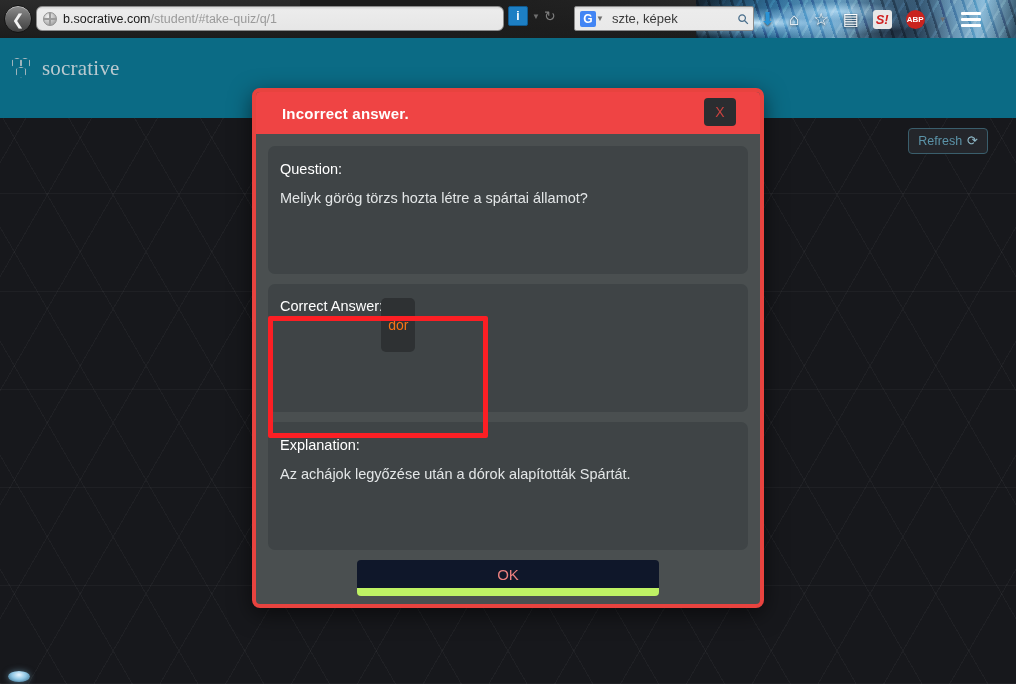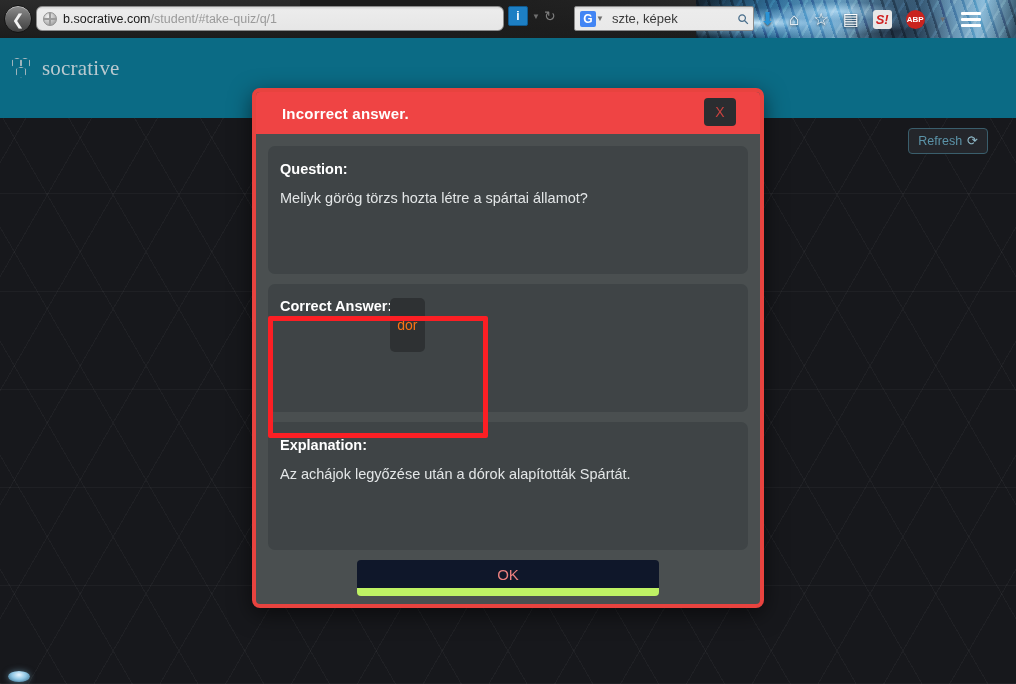--- a/index.html
+++ b/index.html
@@ -244,21 +244,21 @@
     border-radius: 7px;
     padding: 14px 12px;
     margin-bottom: 10px;
     position: relative;
   }
   .panel-question { height: 128px; }
   .panel-answer   { height: 128px; }
   .panel-explan   { height: 128px; }
 
   .panel-label {
-    color: #ffffff; font-size: 14.5px; font-weight: bold;
+    color: #ffffff; font-size: 14.5px; font-weight: normal;
     margin-bottom: 12px; display: inline-block;
   }
   .panel-text {
     color: #e3e6e7; font-size: 14.5px; line-height: 1.35;
   }
 
   
   .answer-highlight {
     position: absolute;
     left: 12px; top: 182px;

